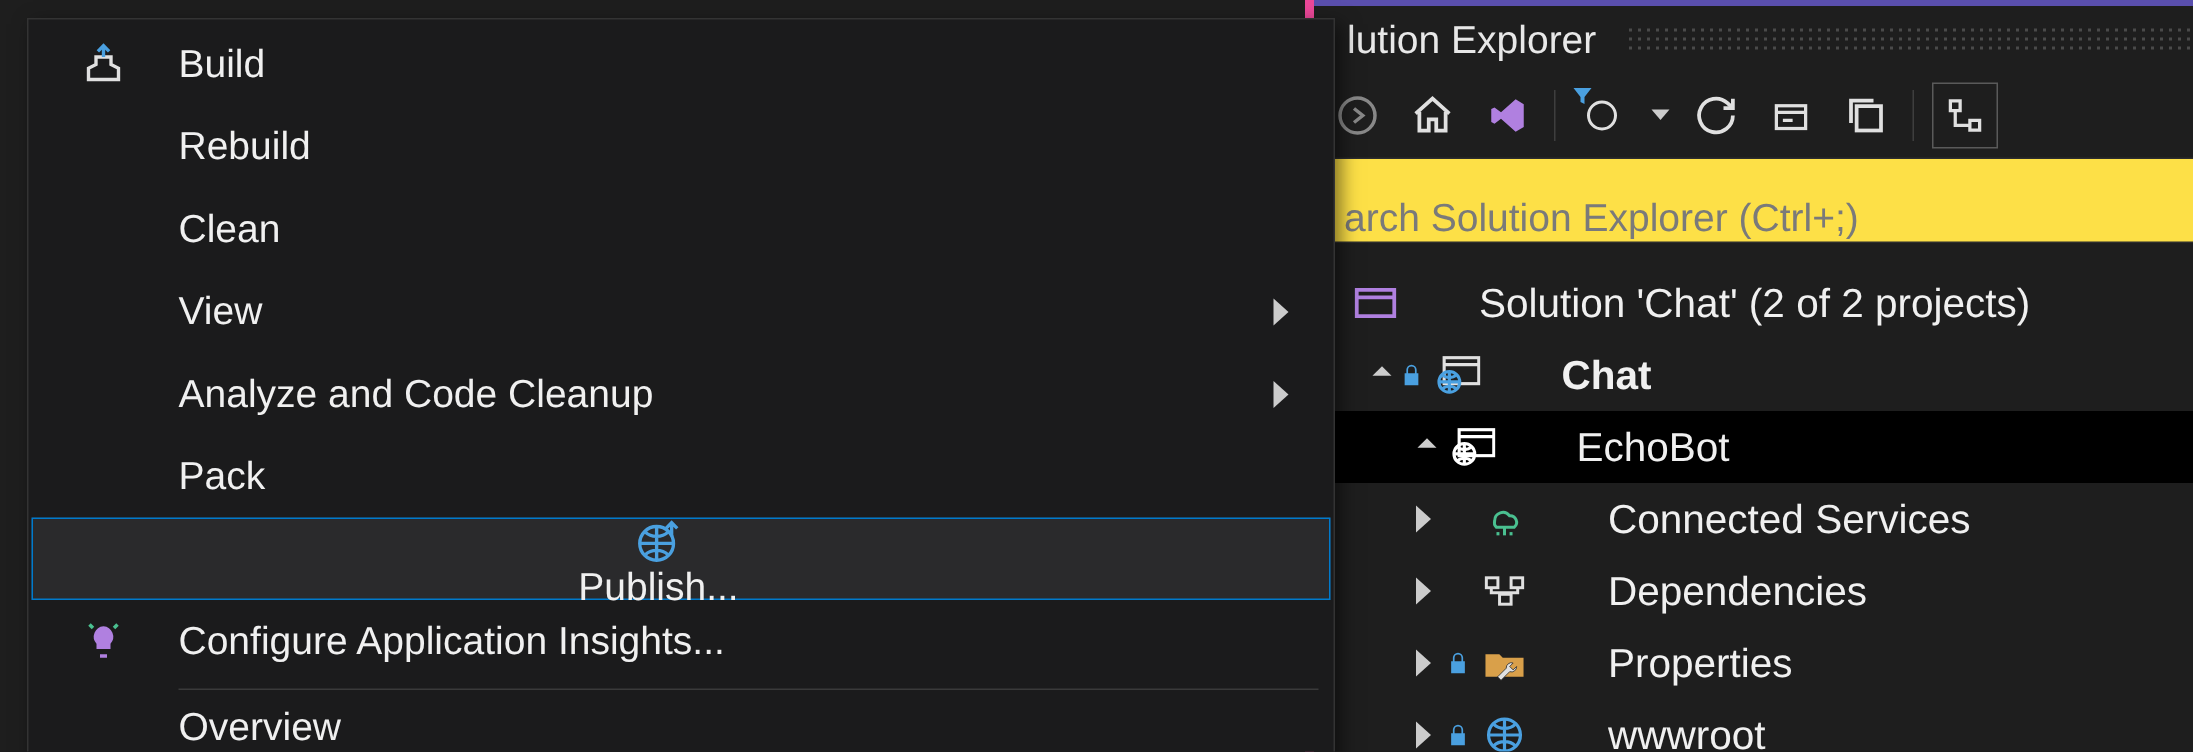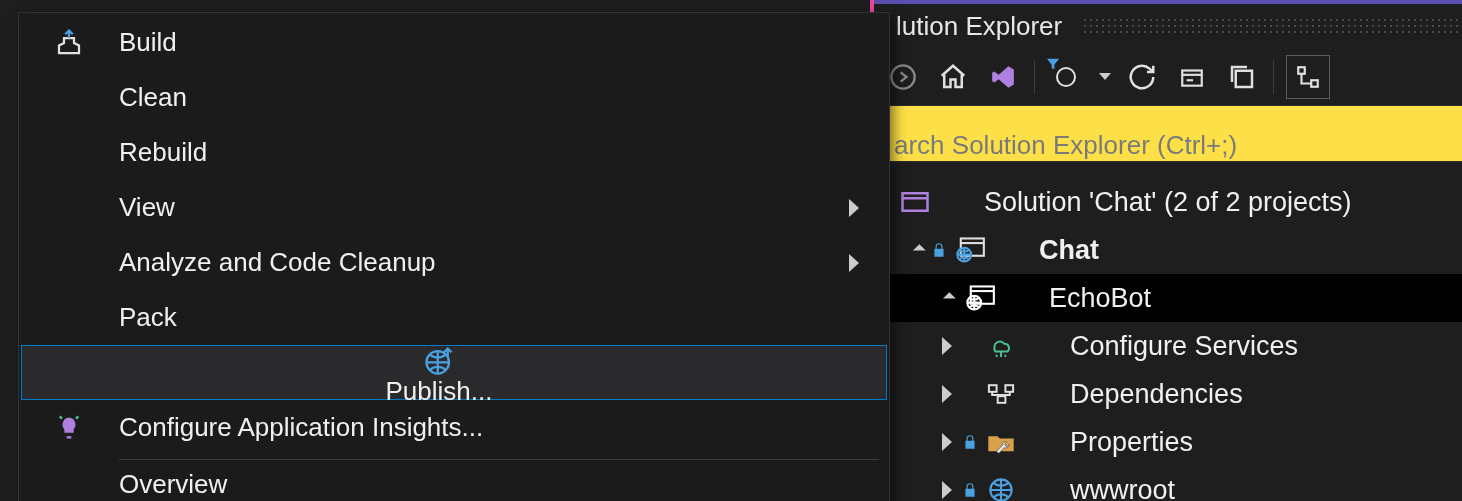--- a/index.html
+++ b/index.html
@@ -58,21 +58,21 @@
     background: #3a3a3a;
     margin: 4px 10px 4px 100px;
   }
   .solution-panel {
     position: absolute;
     top: 0;
     left: 870px;
     right: 0;
     bottom: 0;
     background: #1e1e1e;
-    border-left: 4px solid #ec4899;
+    border-left: 6px solid #ec4899;
   }
   .panel-title-bar {
     height: 48px;
     background: #1e1e1e;
     display: flex;
     align-items: center;
     padding-left: 22px;
     font-size: 26px;
     color: #e8e8e8;
     border-top: 4px solid #5a4fae;
@@ -269,21 +269,21 @@
       <div class="expander closed"></div>
       <div class="lock-icon"></div>
       <div class="tree-icon">
         <svg width="30" height="24" viewBox="0 0 26 22" fill="none" stroke="#4ac090" stroke-width="1.8">
             <path d="M7 12a5 5 0 019-3 4 4 0 013 7H8a4 4 0 01-1-4z"></path>
             <line x1="13" y1="16" x2="13" y2="21"></line>
             <line x1="9" y1="19" x2="9" y2="21"></line>
             <line x1="17" y1="19" x2="17" y2="21"></line>
           </svg>
       </div>
-      <span class="tree-label">Configure Services</span>
+      <span class="tree-label">Connected Services</span>
     </div>
 
     <div class="tree-row" style="padding-left:60px">
       <div class="expander closed"></div>
       <div class="lock-icon"></div>
       <div class="tree-icon">
         <svg width="30" height="22" viewBox="0 0 26 20" fill="none" stroke="#e0e0e0" stroke-width="1.8">
             <rect x="2" y="2" width="7" height="6"></rect>
             <rect x="17" y="2" width="7" height="6"></rect>
             <rect x="10" y="12" width="7" height="6"></rect>
@@ -333,25 +333,25 @@
       <svg width="30" height="30" viewBox="0 0 24 24" fill="none" stroke="#e0e0e0" stroke-width="1.8">
           <path d="M4 20h16v-6l-4-2V8H8v4l-4 2z"></path>
           <path d="M12 2v6" stroke="#4aa0e0"></path>
           <path d="M9 5l3-3 3 3" stroke="#4aa0e0"></path>
         </svg>
     </div>
     <span class="menu-label">Build</span>
   </div>
   <div class="menu-item">
     <div class="menu-icon-slot"></div>
+    <span class="menu-label">Rebuild</span>
+  </div>
+  <div class="menu-item">
+    <div class="menu-icon-slot"></div>
     <span class="menu-label">Clean</span>
-  </div>
-  <div class="menu-item">
-    <div class="menu-icon-slot"></div>
-    <span class="menu-label">Rebuild</span>
   </div>
   <div class="menu-item">
     <div class="menu-icon-slot"></div>
     <span class="menu-label">View</span>
     <div class="submenu-arrow"></div>
   </div>
   <div class="menu-item">
     <div class="menu-icon-slot"></div>
     <span class="menu-label">Analyze and Code Cleanup</span>
     <div class="submenu-arrow"></div>

